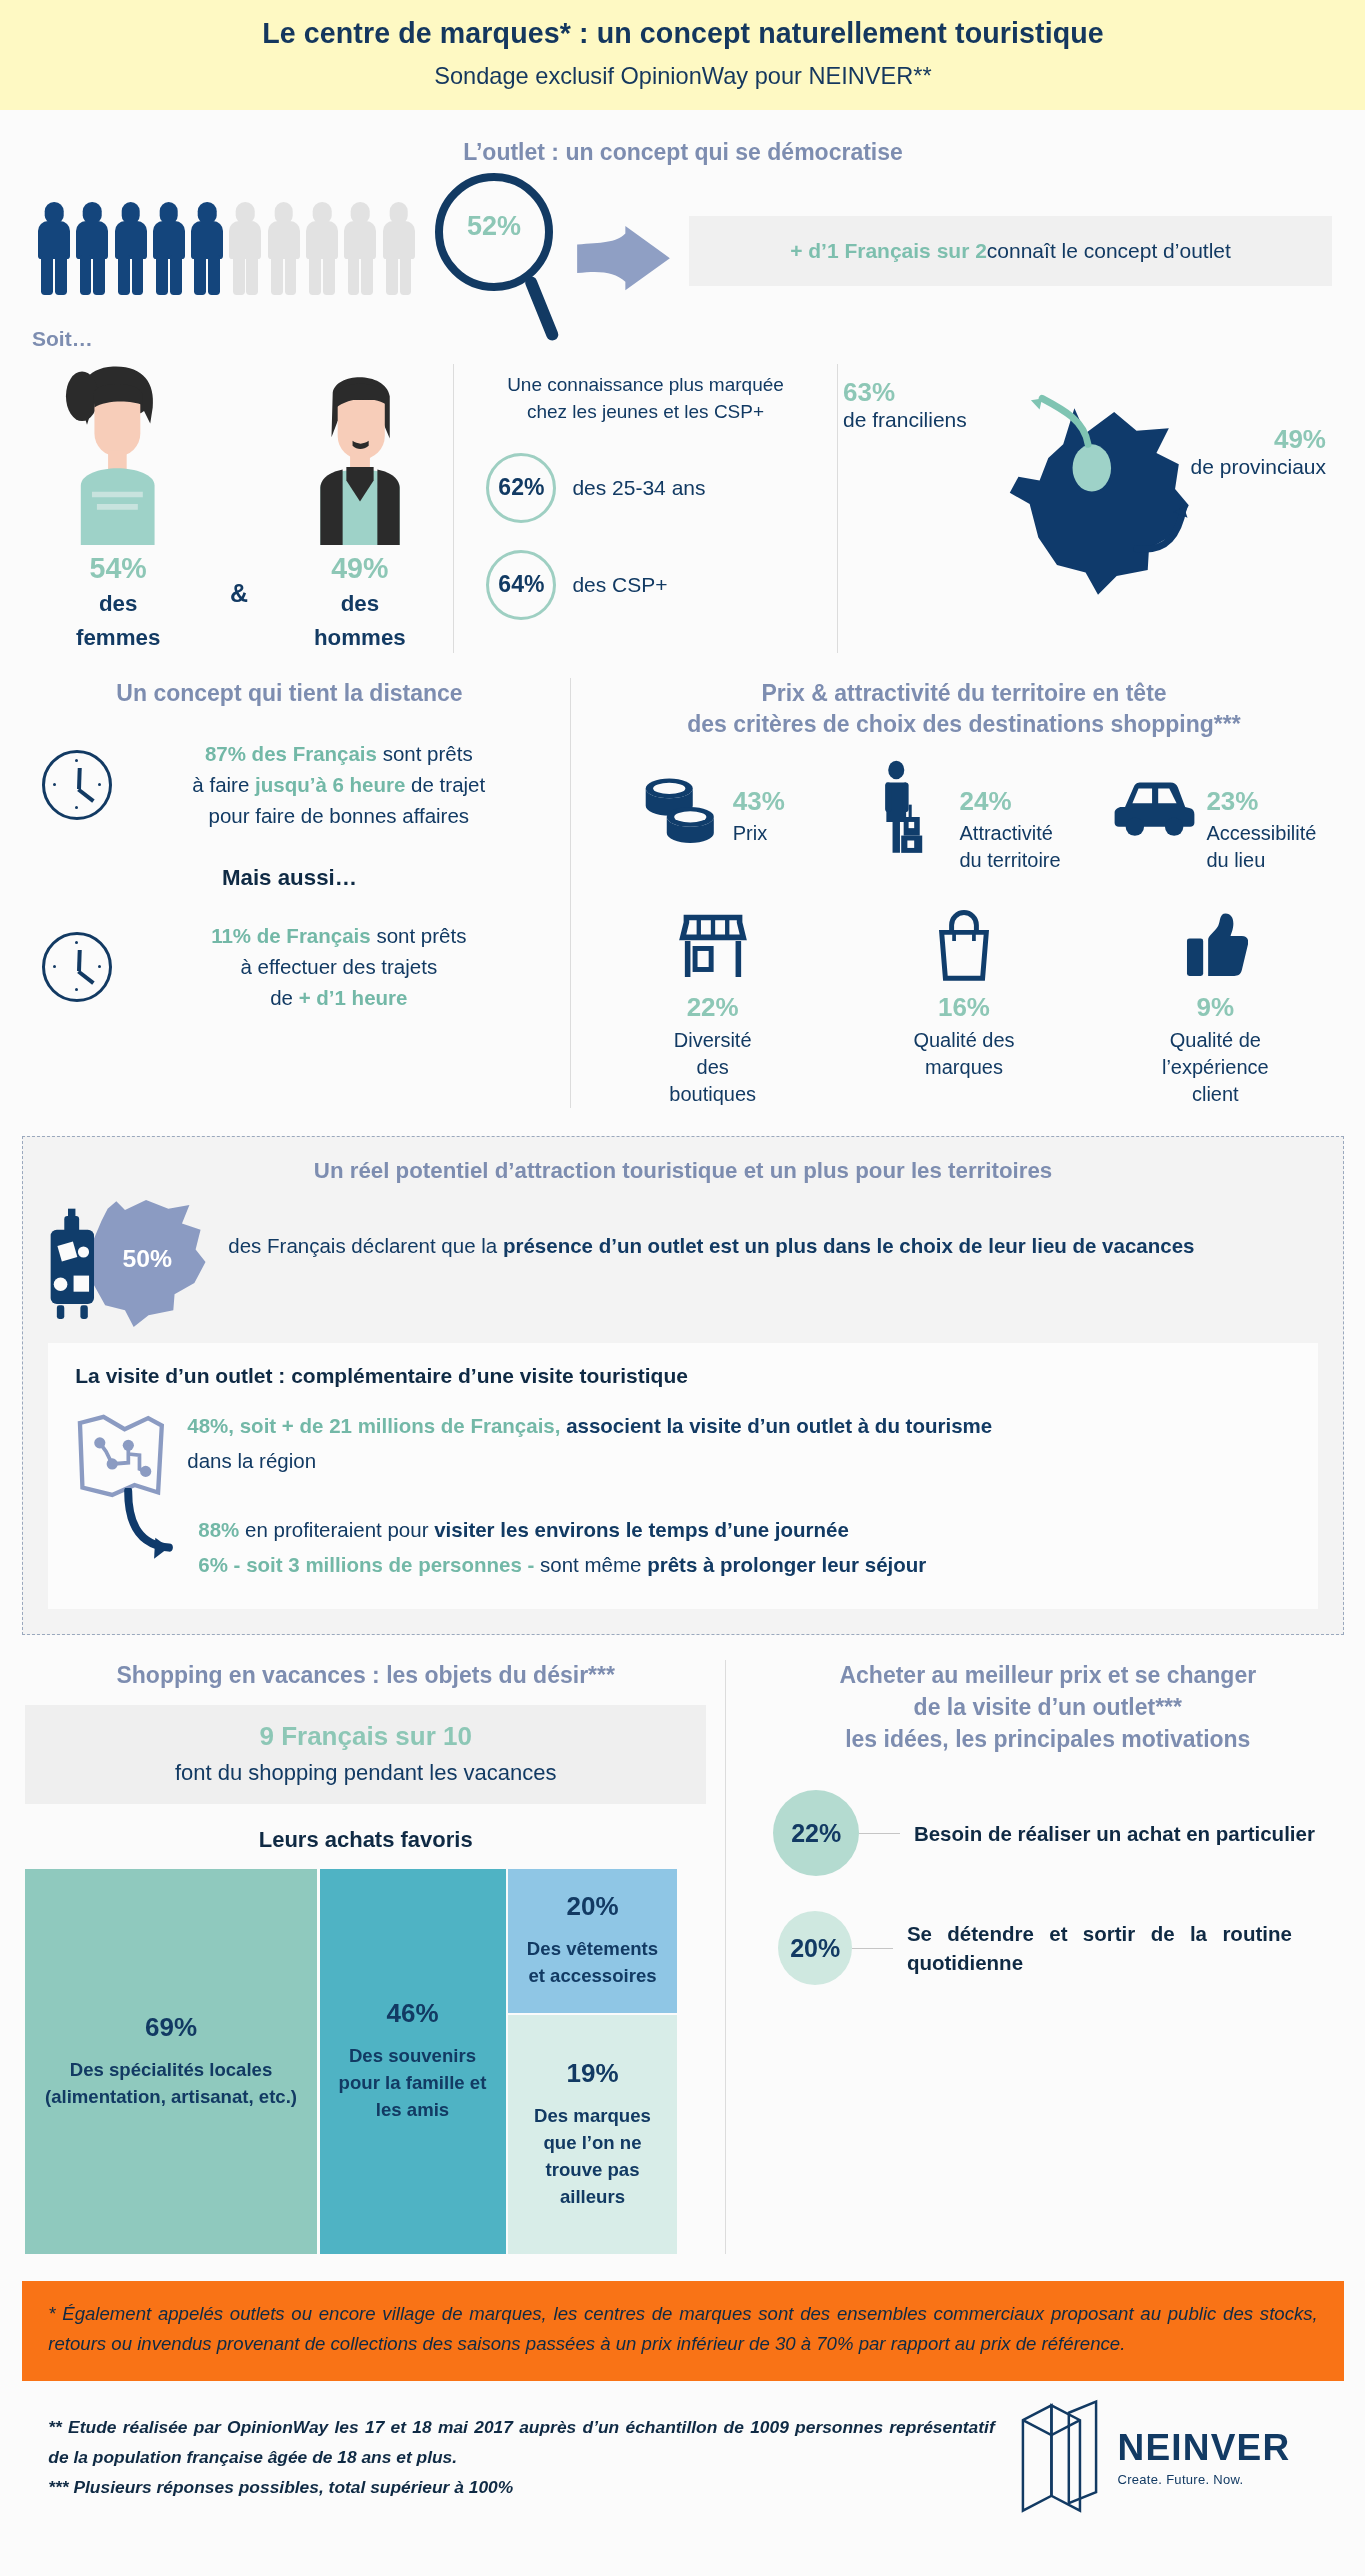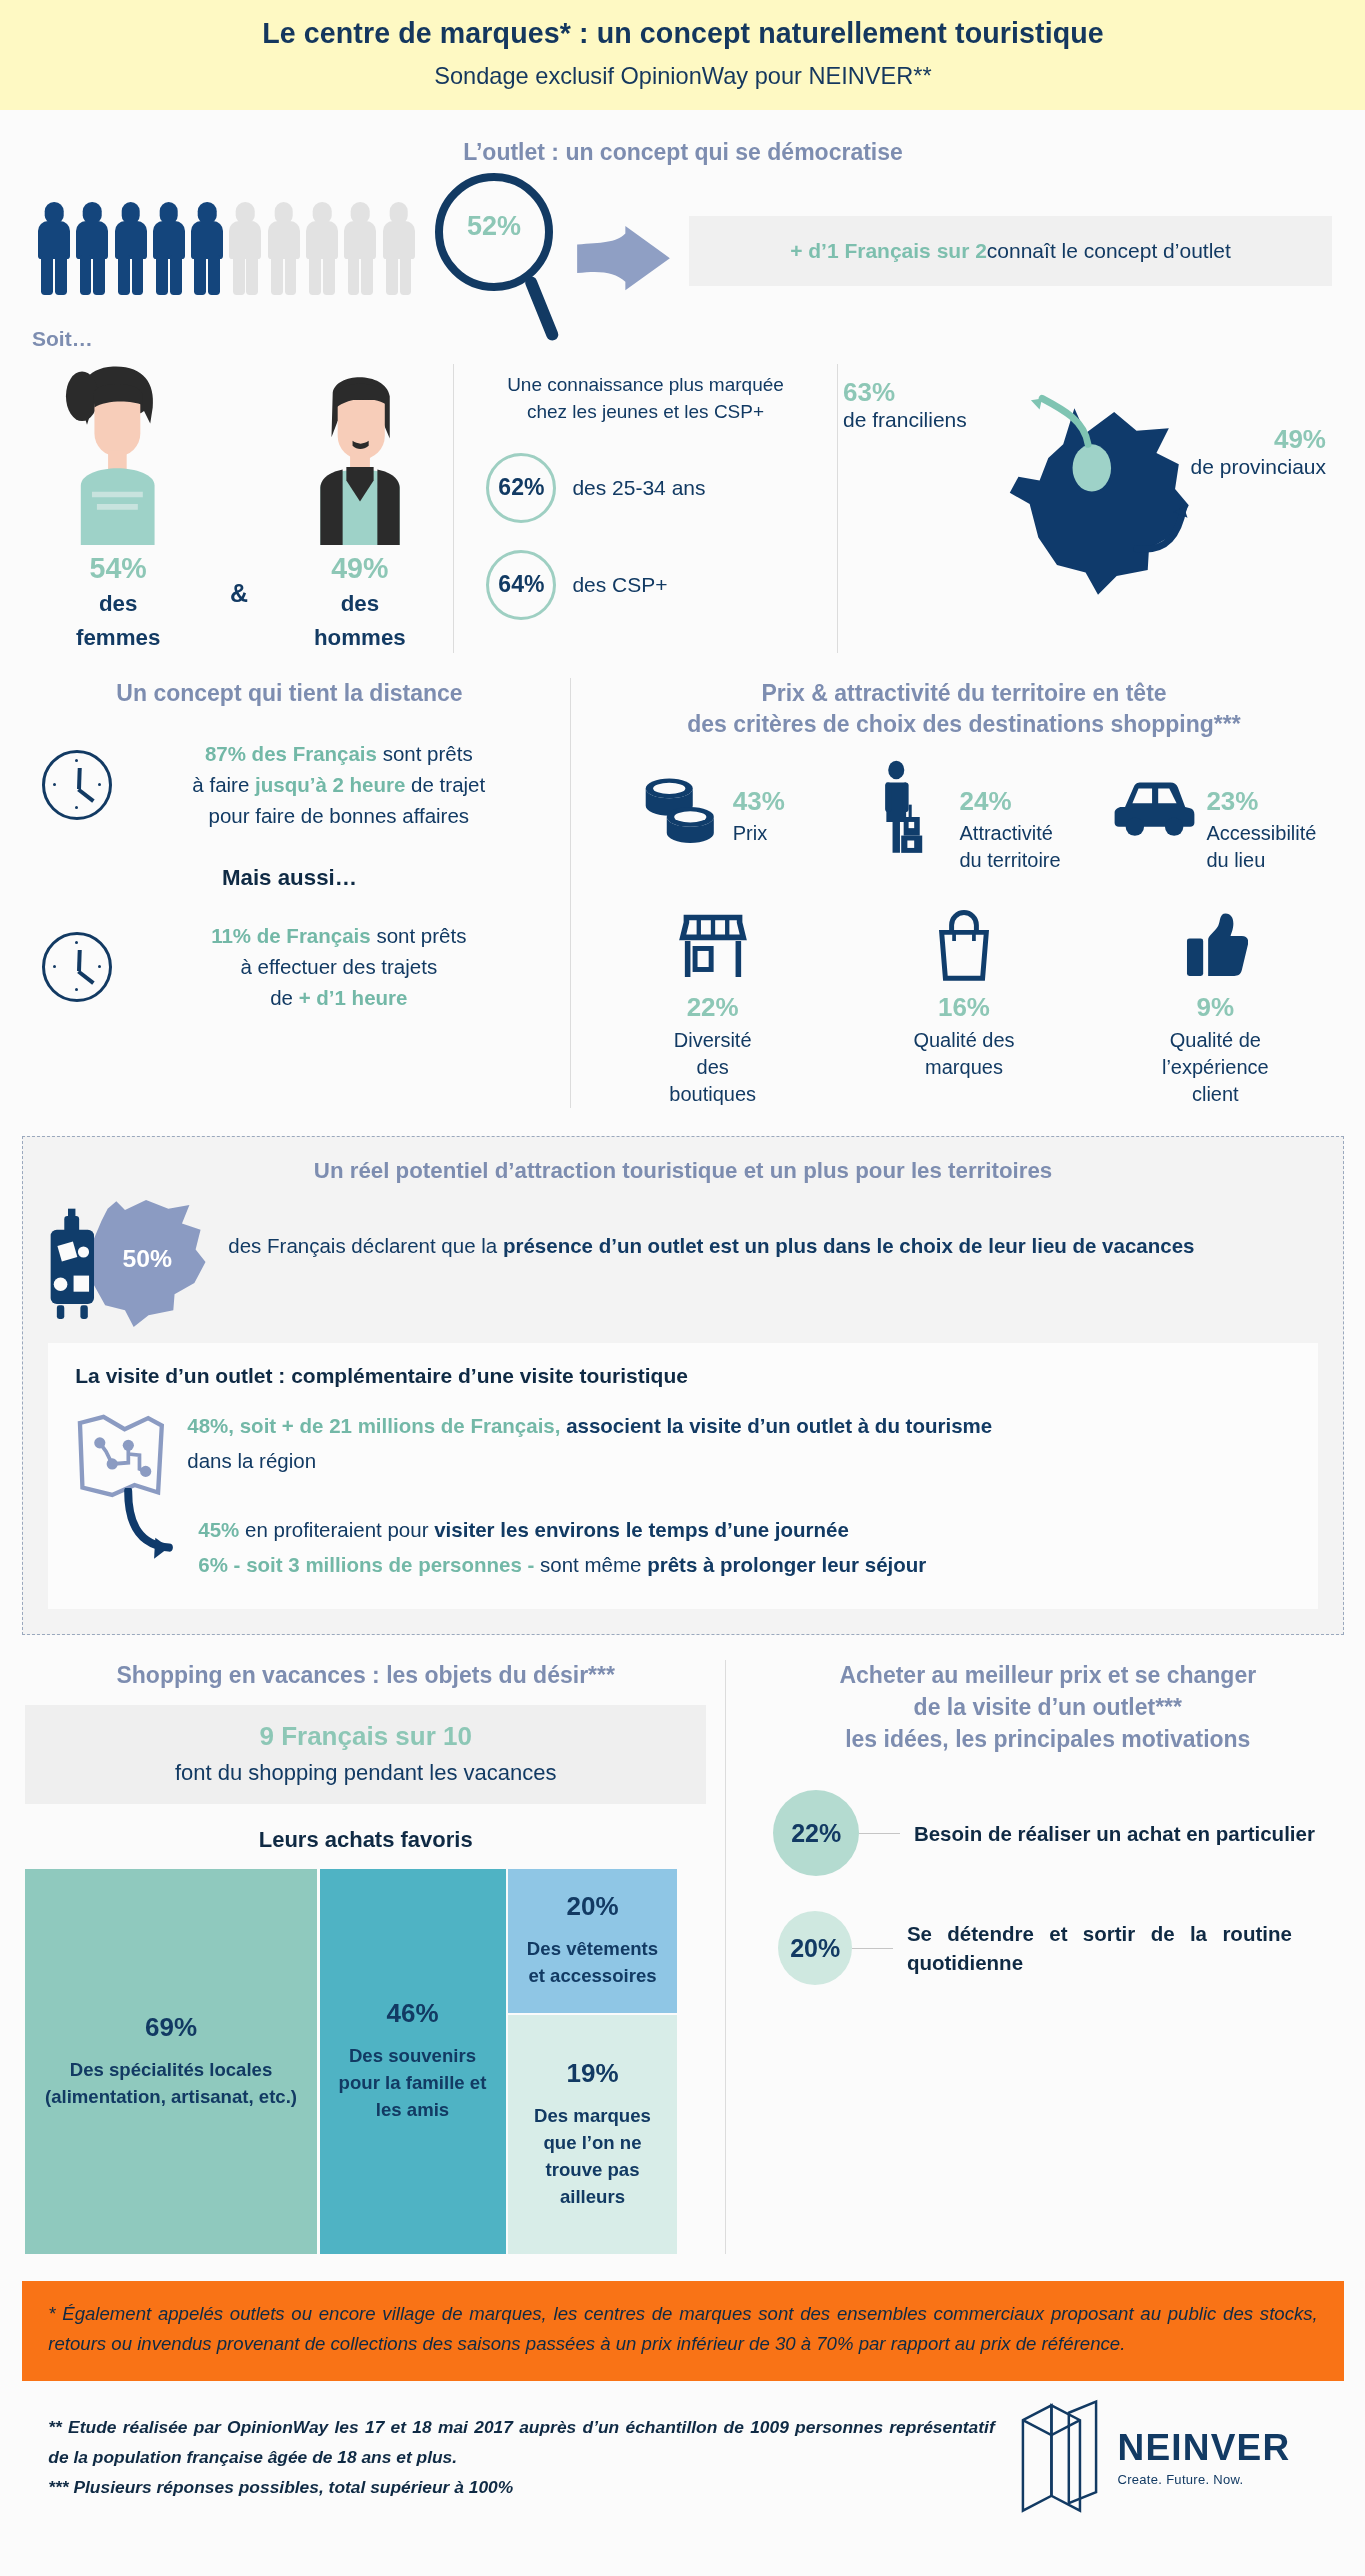--- a/index.html
+++ b/index.html
@@ -432,21 +432,21 @@
         <div class="clock">
           <div class="hh" style="transform:rotate(2deg)"></div>
           <div class="mh"></div>
           <div class="dot" style="left:30px;top:6.2px"></div>
           <div class="dot" style="left:30px;top:53px"></div>
           <div class="dot" style="left:7.4px;top:30px"></div>
           <div class="dot" style="left:53px;top:30px"></div>
         </div>
         <div class="clock-txt">
           <span class="green-d bold">87% des Français</span><span> sont prêts</span><br>
-          <span>à faire </span><span class="green-d bold">jusqu’à 2 heure</span><span> de trajet</span><br>
+          <span>à faire </span><span class="green-d bold">jusqu’à 6 heure</span><span> de trajet</span><br>
           <span>pour faire de bonnes affaires</span>
         </div>
       </div>
 
       <div class="mais">Mais aussi…</div>
 
       <div class="clock-row">
         <div class="clock">
           <div class="hh" style="transform:rotate(2deg)"></div>
           <div class="mh"></div>
@@ -613,21 +613,21 @@
       </div>
 
       <div class="arrow-sub">
         <div style="position:absolute;left:47px;top:-25px;">
           <svg width="74" height="81" viewBox="0 0 120 130">
             <path d="M10 4 C10 60 30 92 76 96" stroke="#0f3a6b" stroke-width="13" fill="none" stroke-linecap="round"></path>
             <path d="M76 96 l-22 -16 l-2 34 Z" fill="#0f3a6b"></path>
           </svg>
         </div>
         <div class="sub-line">
-          <span class="green-d bold">45%</span><span> en profiteraient pour </span><span class="bold">visiter les environs le temps d’une journée</span>
+          <span class="green-d bold">88%</span><span> en profiteraient pour </span><span class="bold">visiter les environs le temps d’une journée</span>
         </div>
         <div class="sub-line">
           <span class="green-d bold">6% - soit 3 millions de personnes -</span><span> sont même </span><span class="bold">prêts à prolonger leur séjour</span>
         </div>
       </div>
     </div>
   </div>
 
   <div class="s5">
     <div class="s5-a">

